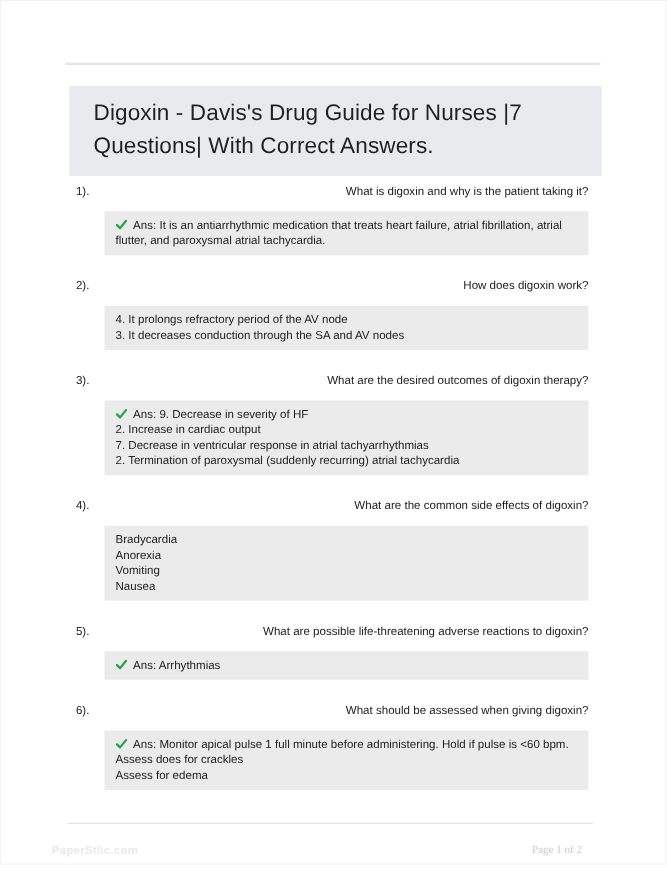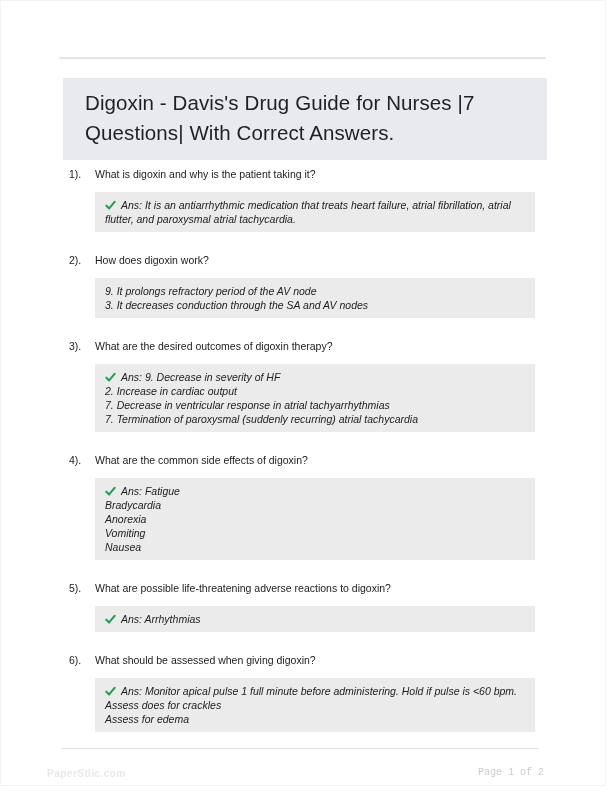--- a/index.html
+++ b/index.html
@@ -38,50 +38,50 @@
     position: absolute; top: 166px; left: 68px; width: 466px;
   }
   .question-block { margin-bottom: 21px; }
   .q-row {
     display: flex; align-items: flex-start;
     font-size: 10.5px; line-height: 15px;
     margin-bottom: 10px;
     color: #212121;
   }
   .q-num { width: 26px; flex: 0 0 26px; }
-  .q-text { flex: 1; }
+  .q-text { flex: 1; text-align: right; }
   .answer-box {
     margin-left: 26px;
     background: var(--answer-bg);
     padding: 6px 10px;
     font-size: 10.5px; line-height: 14px;
     color: #212121;
   }
-  .ans-line { min-height: 14px; font-style: italic; }
+  .ans-line { min-height: 14px; }
   .check {
     display: inline-block;
     width: 11px; height: 10px;
     margin-right: 5px;
     position: relative; top: 1px;
     color: var(--accent);
   }
   .check svg { display: block; width: 11px; height: 10px; }
   .rule-bottom {
     position: absolute; top: 747px; left: 60px; width: 478px; height: 1px;
     background: #e2e2e4;
   }
   .watermark {
     position: absolute; left: 46px; top: 766px;
     font-size: 10.5px; font-weight: bold;
     color: #e9e9ed;
     letter-spacing: 0.2px;
   }
   .page-number {
-    position: absolute; right: 61px; top: 766px;
-    font-family: Liberation Mono, monospace;
+    position: absolute; right: 76px; top: 766px;
+    font-family: Liberation Serif, serif;
     font-size: 10px;
     color: #cbcbcb;
   }
 </style>
 </head>
 <body>
 
 <div class="page">
 
   <div class="rule-top"></div>
@@ -103,49 +103,46 @@
               </svg></span><span>Ans: It is an antiarrhythmic medication that treats heart failure, atrial fibrillation, atrial flutter, and paroxysmal atrial tachycardia.</span></div>
       </div>
     </div>
 
     <div class="question-block">
       <div class="q-row">
         <span class="q-num">2).</span>
         <span class="q-text">How does digoxin work?</span>
       </div>
       <div class="answer-box">
-        <div class="ans-line">9. It prolongs refractory period of the AV node</div>
+        <div class="ans-line">4. It prolongs refractory period of the AV node</div>
         <div class="ans-line">3. It decreases conduction through the SA and AV nodes</div>
       </div>
     </div>
 
     <div class="question-block">
       <div class="q-row">
         <span class="q-num">3).</span>
         <span class="q-text">What are the desired outcomes of digoxin therapy?</span>
       </div>
       <div class="answer-box">
         <div class="ans-line"><span class="check"><svg viewBox="0 0 24 22">
                 <path d="M3 12.5 L9 18.5 L21 4" stroke="currentColor" stroke-width="4.5" fill="none" stroke-linecap="round" stroke-linejoin="round"></path>
               </svg></span><span>Ans: 9. Decrease in severity of HF</span></div>
         <div class="ans-line">2. Increase in cardiac output</div>
         <div class="ans-line">7. Decrease in ventricular response in atrial tachyarrhythmias</div>
-        <div class="ans-line">7. Termination of paroxysmal (suddenly recurring) atrial tachycardia</div>
+        <div class="ans-line">2. Termination of paroxysmal (suddenly recurring) atrial tachycardia</div>
       </div>
     </div>
 
     <div class="question-block">
       <div class="q-row">
         <span class="q-num">4).</span>
         <span class="q-text">What are the common side effects of digoxin?</span>
       </div>
       <div class="answer-box">
-        <div class="ans-line"><span class="check"><svg viewBox="0 0 24 22">
-                <path d="M3 12.5 L9 18.5 L21 4" stroke="currentColor" stroke-width="4.5" fill="none" stroke-linecap="round" stroke-linejoin="round"></path>
-              </svg></span><span>Ans: Fatigue</span></div>
         <div class="ans-line">Bradycardia</div>
         <div class="ans-line">Anorexia</div>
         <div class="ans-line">Vomiting</div>
         <div class="ans-line">Nausea</div>
       </div>
     </div>
 
     <div class="question-block">
       <div class="q-row">
         <span class="q-num">5).</span>

